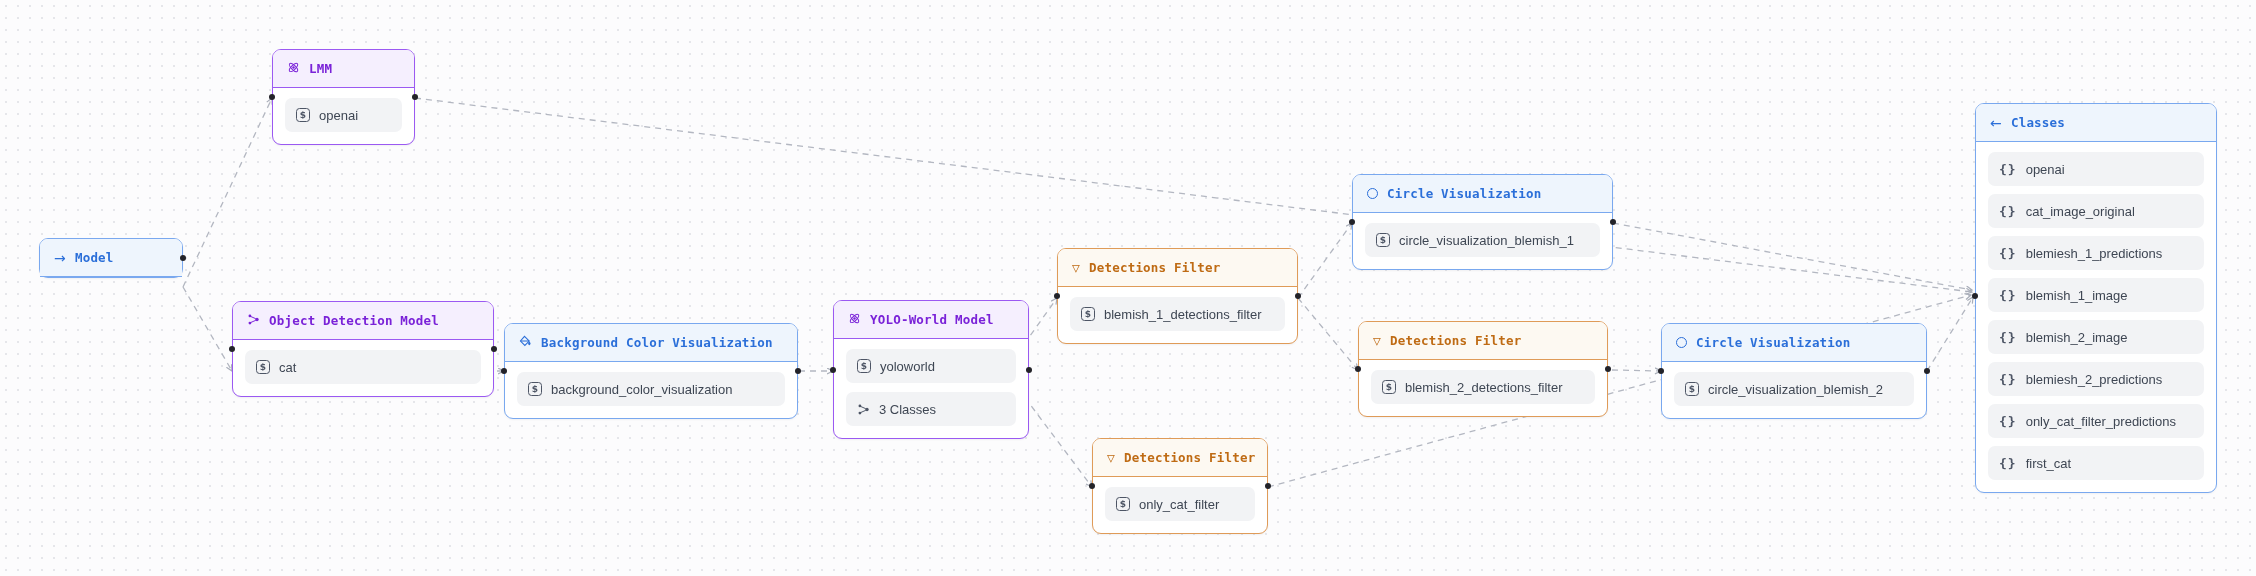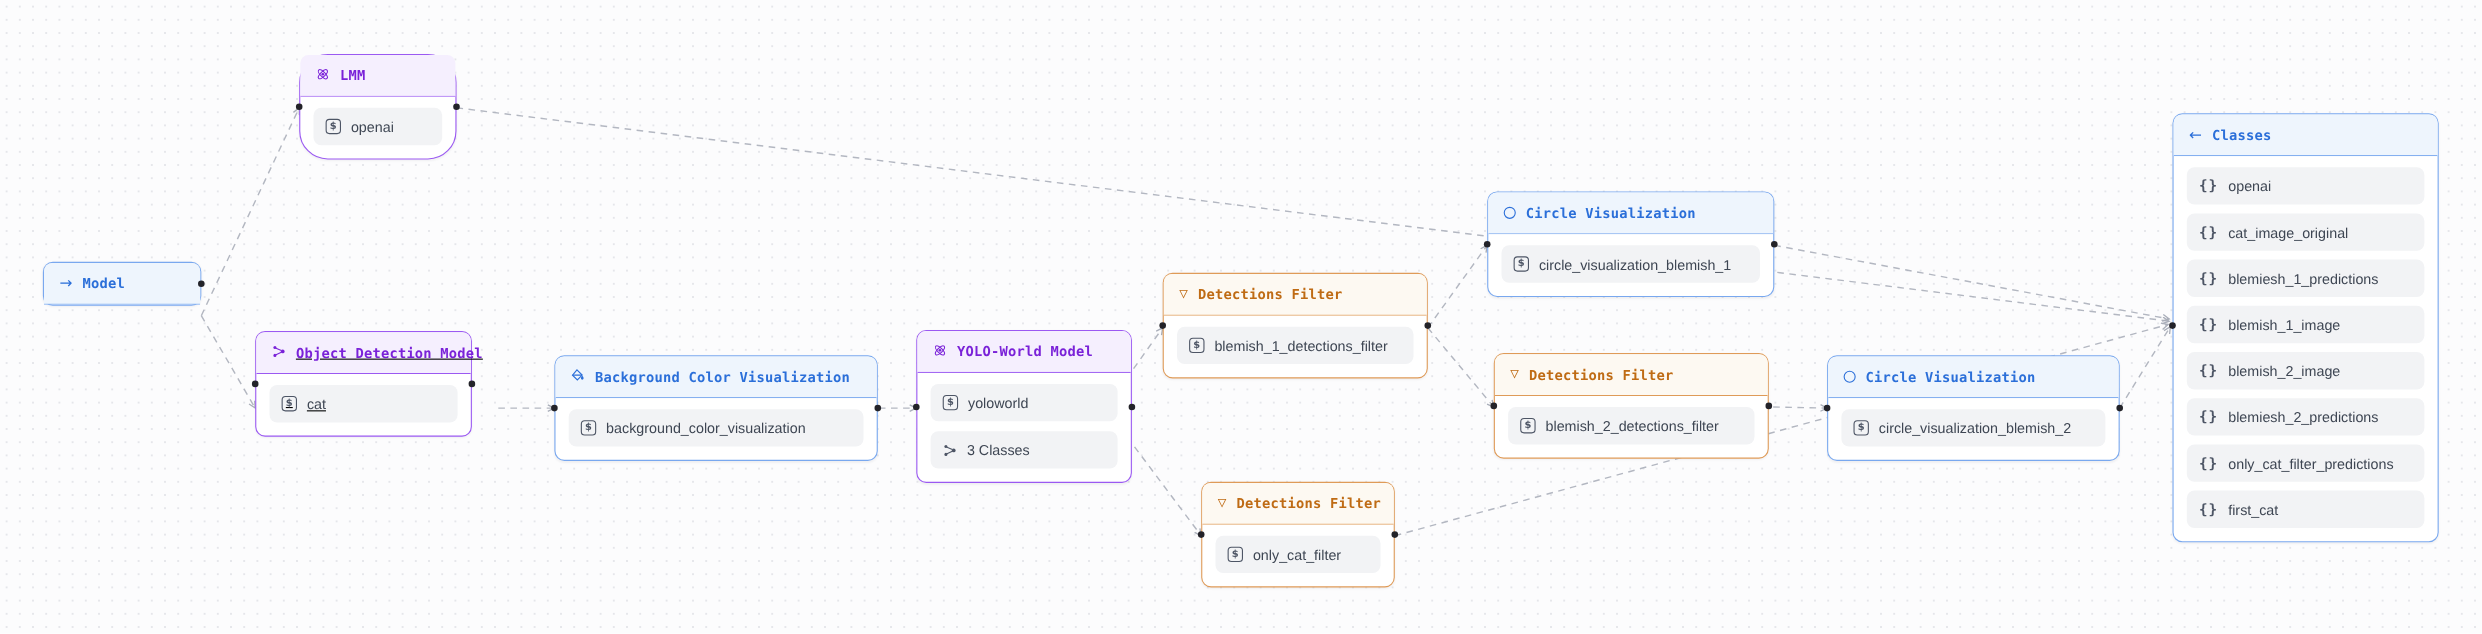--- a/index.html
+++ b/index.html
@@ -92,21 +92,21 @@
       <path d="M1005,371 L1092,487" marker-end="url(#arr)"></path>
       <path d="M1298,298 L1352,223" marker-end="url(#arr)"></path>
       <path d="M1298,298 L1358,370" marker-end="url(#arr)"></path>
       <path d="M1612,370 L1661,371" marker-end="url(#arr)"></path>
       <path d="M1613,223 L1972,290" marker-end="url(#arr)"></path>
       <path d="M1927,371 L1973,297" marker-end="url(#arr)"></path>
       <path d="M1268,487 L1971,295" marker-end="url(#arr)"></path>
     </g>
   </svg>
 
-  <div class="node purple" style="left:272px; top:49px; width:143px;border-radius:26px;">
+  <div class="node purple" style="left:272px; top:49px; width:143px;">
     <div class="node-header">
       <span class="hicon">
         <svg width="13" height="13" viewBox="0 0 16 16" fill="none" stroke="currentColor" stroke-width="1.2">
           <circle cx="8" cy="8" r="1.5" fill="currentColor" stroke="none"></circle>
           <ellipse cx="8" cy="8" rx="6.6" ry="2.7" transform="rotate(45 8 8)"></ellipse>
           <ellipse cx="8" cy="8" rx="6.6" ry="2.7" transform="rotate(-45 8 8)"></ellipse>
         </svg>
       </span>
       <span>LMM</span>
     </div>
@@ -121,21 +121,21 @@
   </div>
 
   <div class="node blue" style="left:39px; top:238px; width:144px;">
     <div class="node-header">
       <span class="hicon harrow">→</span>
       <span>Model</span>
     </div>
     <span class="port pr"></span>
   </div>
 
-  <div class="node purple" style="left:232px; top:301px; width:197px;text-decoration:underline;">
+  <div class="node purple" style="left:232px; top:301px; width:262px;">
     <div class="node-header">
       <span class="hicon">
         <svg width="13" height="13" viewBox="0 0 16 16" fill="currentColor">
           <circle cx="12.3" cy="8" r="2.1"></circle>
           <circle cx="3.6" cy="3.6" r="1.7"></circle>
           <circle cx="3.6" cy="12.4" r="1.7"></circle>
           <path d="M4.8 4.4 L10.8 7 M4.8 11.6 L10.8 9" stroke="currentColor" stroke-width="1.2" fill="none"></path>
         </svg>
       </span>
       <span>Object Detection Model</span>

